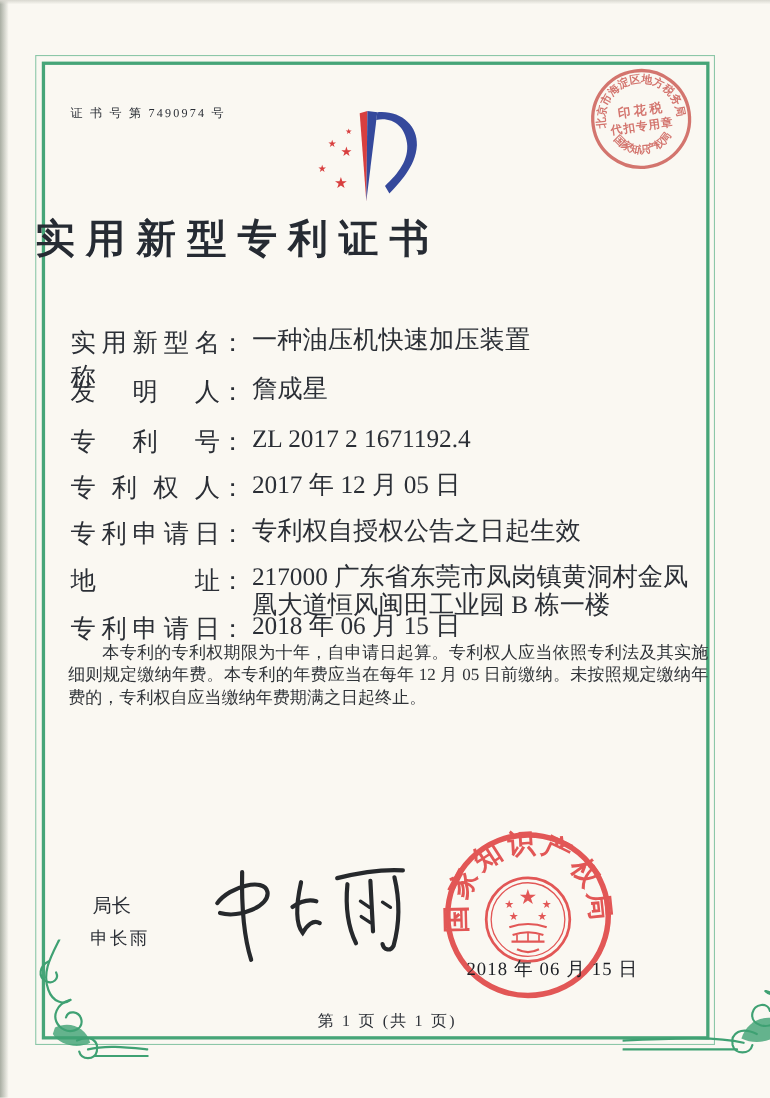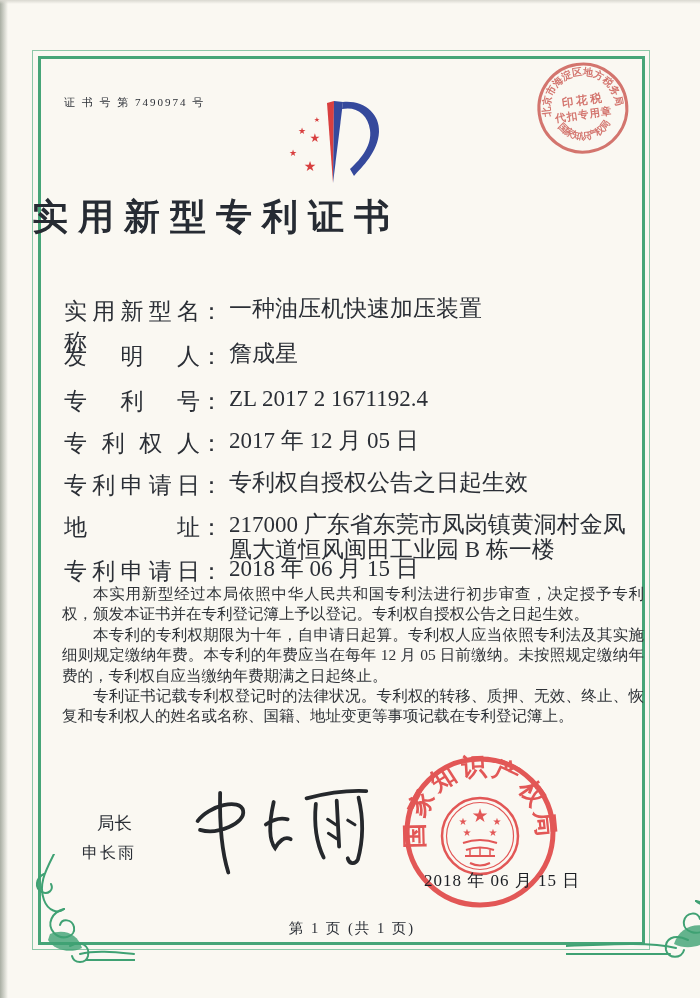--- a/index.html
+++ b/index.html
@@ -23,21 +23,21 @@
     font-size:36px;font-weight:bold;letter-spacing:10px;color:#262b33;z-index:2;}
   .field-row{position:absolute;left:64px;width:578px;font-size:23px;z-index:2;}
   .flabel{display:inline-block;width:136px;text-align:justify;text-align-last:justify;vertical-align:top;}
   .fcolon{display:inline-block;vertical-align:top;}
   .fvalue{display:inline-block;vertical-align:top;margin-left:6px;max-width:412px;line-height:25px;}
   .grant-col{position:absolute;left:304px;top:0;}
   .grant-col .flabel{width:112px;}
   .paragraphs{position:absolute;left:62px;top:584px;width:582px;z-index:2;}
   .paragraphs p{margin:0;font-size:15.5px;line-height:20.4px;text-indent:2em;
     text-align:justify;color:#2f3338;}
-  .director-title{position:absolute;left:84px;top:811px;font-size:17.5px;z-index:2;margin-left:13px;}
+  .director-title{position:absolute;left:84px;top:811px;font-size:17.5px;z-index:2;}
   .director-name{position:absolute;left:82px;top:843px;font-size:16px;letter-spacing:2px;z-index:2;}
   .signature{position:absolute;left:170px;top:772px;z-index:2;}
   .office-stamp{position:absolute;left:402px;top:752px;z-index:4;opacity:.93;}
   .stamp-date{position:absolute;left:424px;top:869px;font-size:17px;color:#1c1f24;
     letter-spacing:1px;z-index:5;}
   .tax-stamp{position:absolute;left:536px;top:60px;z-index:4;opacity:.85;transform:rotate(-8deg);}
   .flourish{position:absolute;z-index:3;}
   .flourish-left{left:20px;top:854px;}
   .flourish-right{left:566px;top:840px;}
   .footer{position:absolute;left:32px;top:919px;width:640px;text-align:center;
@@ -83,23 +83,21 @@
   <span class="flabel">专利申请日</span><span class="fcolon">：</span><span class="fvalue">专利权自授权公告之日起生效</span>
 </div>
 <div class="field-row" style="top:512px">
   <span class="flabel">地址</span><span class="fcolon">：</span><span class="fvalue">217000 广东省东莞市凤岗镇黄洞村金凤凰大道恒风闽田工业园 B 栋一楼</span>
 </div>
 <div class="field-row" style="top:556px">
   <span class="flabel">专利申请日</span><span class="fcolon">：</span><span class="fvalue">2018 年 06 月 15 日</span>
 </div>
 
 <div class="paragraphs">
-  <p>本实用新型经过本局依照中华人民共和国专利法进行初步审查，决定授予专利权，颁发本证书并在专利登记簿上予以登记。专利权自授权公告之日起生效。</p>
   <p>本专利的专利权期限为十年，自申请日起算。专利权人应当依照专利法及其实施细则规定缴纳年费。本专利的年费应当在每年 12 月 05 日前缴纳。未按照规定缴纳年费的，专利权自应当缴纳年费期满之日起终止。</p>
-  <p>专利证书记载专利权登记时的法律状况。专利权的转移、质押、无效、终止、恢复和专利权人的姓名或名称、国籍、地址变更等事项记载在专利登记簿上。</p>
 </div>
 
 <div class="director-title">局长</div>
 <div class="director-name">申长雨</div>
 
 <svg class="signature" width="210" height="105" viewBox="0 0 210 105">
   <g stroke="#14171c" stroke-width="3.8" fill="none" stroke-linecap="round" opacity="0.92" transform="rotate(-3 105 55)">
     <path d="M28,45 C40,30 72,24 74,37 C76,50 47,60 30,54"></path>
     <path d="M52,18 C50,45 50,75 56,98"></path>
     <path d="M105,30 C100,48 97,66 104,76 C108,70 114,64 120,68"></path>

